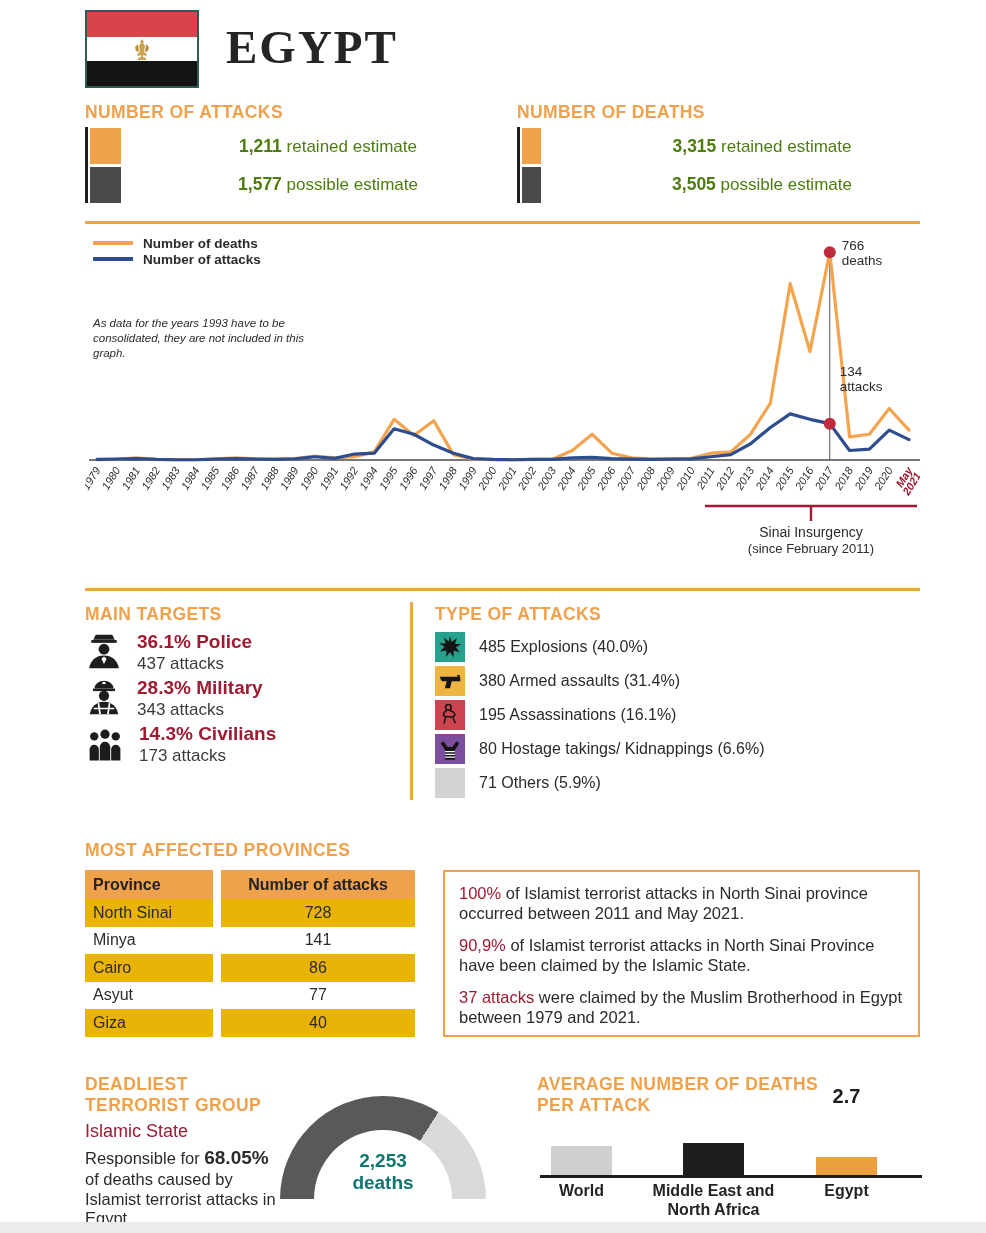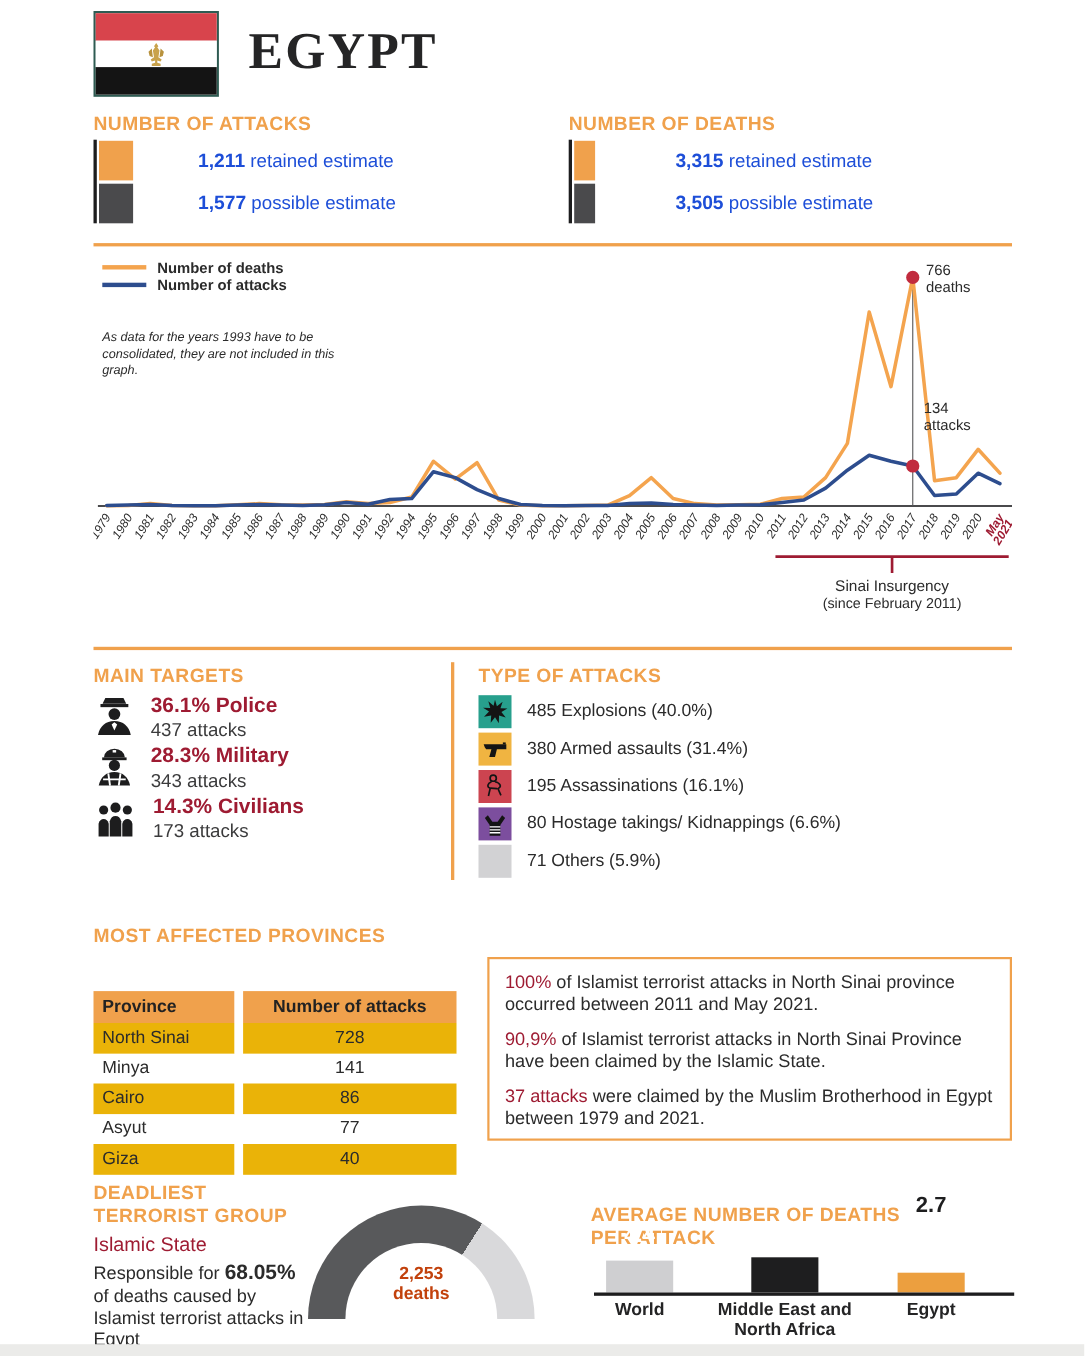--- a/index.html
+++ b/index.html
@@ -11,21 +11,21 @@
   .flag{left:85px;top:10px;width:114px;height:78px;border:2px solid #2e5b52;box-sizing:border-box;display:flex;flex-direction:column;}
   .flag .stripe{flex:1;position:relative;}
   .country-title{left:226px;top:20px;font-family:"Liberation Serif","DejaVu Serif",serif;font-weight:bold;font-size:47px;letter-spacing:2px;color:#252526;}
 
   
   .sec-h{color:#F0A14C;font-weight:bold;font-size:17.5px;letter-spacing:.4px;}
 
   
   .est-vline{width:2.5px;height:76px;background:#1d1d1e;}
   .est-sq{position:absolute;}
-  .est-text{font-size:17px;color:#1d4ed8;text-align:left;}
+  .est-text{font-size:17px;color:#4d7c0f;text-align:center;}
   .est-text b{font-size:17.5px;}
 
   .divider{height:3px;background:#F0A14C;}
 
   
   .legend-row{display:flex;align-items:center;gap:10px;height:16px;}
   .legend-swatch{width:40px;height:3.5px;}
   .legend-label{font-weight:bold;font-size:13.5px;color:#2b2b2b;}
   .chart-note{font-style:italic;font-size:11.5px;line-height:1.3;color:#2b2b2b;width:215px;}
   .yr{font-size:11px;font-style:italic;fill:#2b2b2b;}
@@ -39,39 +39,39 @@
   .tgt-line1{font-weight:bold;font-size:19px;color:#9E1B32;line-height:1.1;}
   .tgt-line2{font-size:17px;color:#3b3b3c;line-height:1.25;}
   .vdivider{width:2.5px;background:#F0A14C;}
 
   
   .atk-row{position:absolute;left:435px;display:flex;align-items:center;gap:14px;height:30px;}
   .atk-sq{width:30px;height:30px;display:flex;align-items:center;justify-content:center;flex:0 0 30px;}
   .atk-label{font-size:16px;color:#2b2b2b;}
 
   
-  .prov-table{display:grid;grid-template-columns:128px 194px;column-gap:8px;row-gap:0;margin-top:31px;}
+  .prov-table{display:grid;grid-template-columns:128px 194px;column-gap:8px;row-gap:0;}
   .prov-cell{height:27.5px;display:flex;align-items:center;font-size:16px;box-sizing:border-box;}
   .prov-head{background:#F0A14C;font-weight:bold;height:29px;color:#222;}
   .c1{padding-left:8px;}
   .c2{justify-content:center;}
   .row-g{background:#eab308;text-align:center;}
   .row-w{background:#ffffff;}
 
   
   .facts{border:2.5px solid #F0A14C;box-sizing:border-box;padding:11px 14px;background:#fff;}
   .facts p{margin:0 0 11px 0;font-size:16.5px;line-height:1.24;color:#2b2b2b;}
   .facts p:last-child{margin-bottom:0;}
   .hl{font-weight:normal;color:#9E1B32;}
 
   
   .dead-para{font-size:16.5px;line-height:1.2;color:#2b2b2b;width:200px;}
   .gauge{border-radius:103px 103px 0 0;}
   .gauge-hole{background:#fff;border-radius:69px 69px 0 0;}
-  .gauge-label{text-align:center;font-weight:bold;font-size:16px;line-height:1.15;color:#c2410c;}
+  .gauge-label{text-align:center;font-weight:bold;font-size:19px;line-height:1.15;color:#0f766e;}
 
   
   .bar-col{position:absolute;width:61px;}
   .bar{position:absolute;bottom:0;left:0;width:61px;}
   .bar-value{position:absolute;width:61px;text-align:center;font-weight:bold;font-size:20px;}
   .bar-value.inside{top:2px;}
   .bar-value.above{bottom:100%;margin-bottom:2px;}
   .bar-baseline{height:2.5px;background:#1d1d1e;}
   .bar-cat{position:absolute;text-align:center;font-weight:bold;font-size:16px;line-height:1.2;color:#242425;}
 
@@ -172,21 +172,21 @@
     <div class="abs" style="left:8px;top:7px;">
       <div class="legend-row">
         <div class="legend-swatch" style="background:#F4A44E"></div>
         <div class="legend-label">Number of deaths</div>
       </div>
       <div class="legend-row">
         <div class="legend-swatch" style="background:#2D4D8E"></div>
         <div class="legend-label">Number of attacks</div>
       </div>
     </div>
-    <div class="abs chart-note" style="left:8px;top:72px;">As data for the years 1993 have to be consolidated, they are not included in this graph.</div>
+    <div class="abs chart-note" style="left:8px;top:88px;">As data for the years 1993 have to be consolidated, they are not included in this graph.</div>
   </div>
 
   <div class="abs divider" style="left:85px;top:588px;width:835px;"></div>
 
   <div class="abs sec-h" style="left:85px;top:604px;">MAIN TARGETS</div>
 
   <div class="abs tgt-item" style="left:85px;top:632px;">
     <svg width="38" height="42" viewBox="0 0 24 26">
       <path fill="#1d1d1e" d="M5.2 4.6 L18.8 4.6 L17.2 1.4 L6.8 1.4 Z"></path>
       <rect x="4" y="4.8" width="16" height="1.8" fill="#1d1d1e"></rect>
@@ -312,21 +312,21 @@
   <div class="abs dead-para" style="left:85px;top:1147px;">
     <span>Responsible for </span><b style="font-size:19px;">68.05%</b><span> of deaths caused by Islamist terrorist attacks in Egypt</span>
   </div>
   <div id="gauge-arc" class="abs gauge" style="left: 280px; top: 1096px; width: 206px; height: 103px; background: conic-gradient(from -90deg at 50% 100%, rgb(88, 89, 91) 0deg, rgb(88, 89, 91) 122.49deg, rgb(217, 217, 219) 122.49deg, rgb(217, 217, 219) 180deg, transparent 180deg);"></div>
   <div class="abs gauge-hole" style="left:314px;top:1130px;width:138px;height:69px;"></div>
   <div class="abs gauge-label" style="left:314px;top:1150px;width:138px;">
     <div>2,253</div>
     <div>deaths</div>
   </div>
 
-  <div class="abs sec-h" style="left:537px;top:1074px;line-height:1.22;margin-top:20px;">
+  <div class="abs sec-h" style="left:537px;top:1074px;line-height:1.22;">
     <div>AVERAGE NUMBER OF DEATHS</div>
     <div>PER ATTACK</div>
   </div>
 
   <div class="abs" style="left:540px;top:1110px;width:382px;height:110px;">
     <div class="bar-col" style="left:11px;top:0;height:65px;">
       <div class="bar" style="height: 29.04px; background: rgb(207, 207, 209);"></div>
       <div class="bar-value inside" style="color: rgb(255, 255, 255);">4.4</div>
     </div>
     <div class="bar-col" style="left:143px;top:0;height:65px;">

